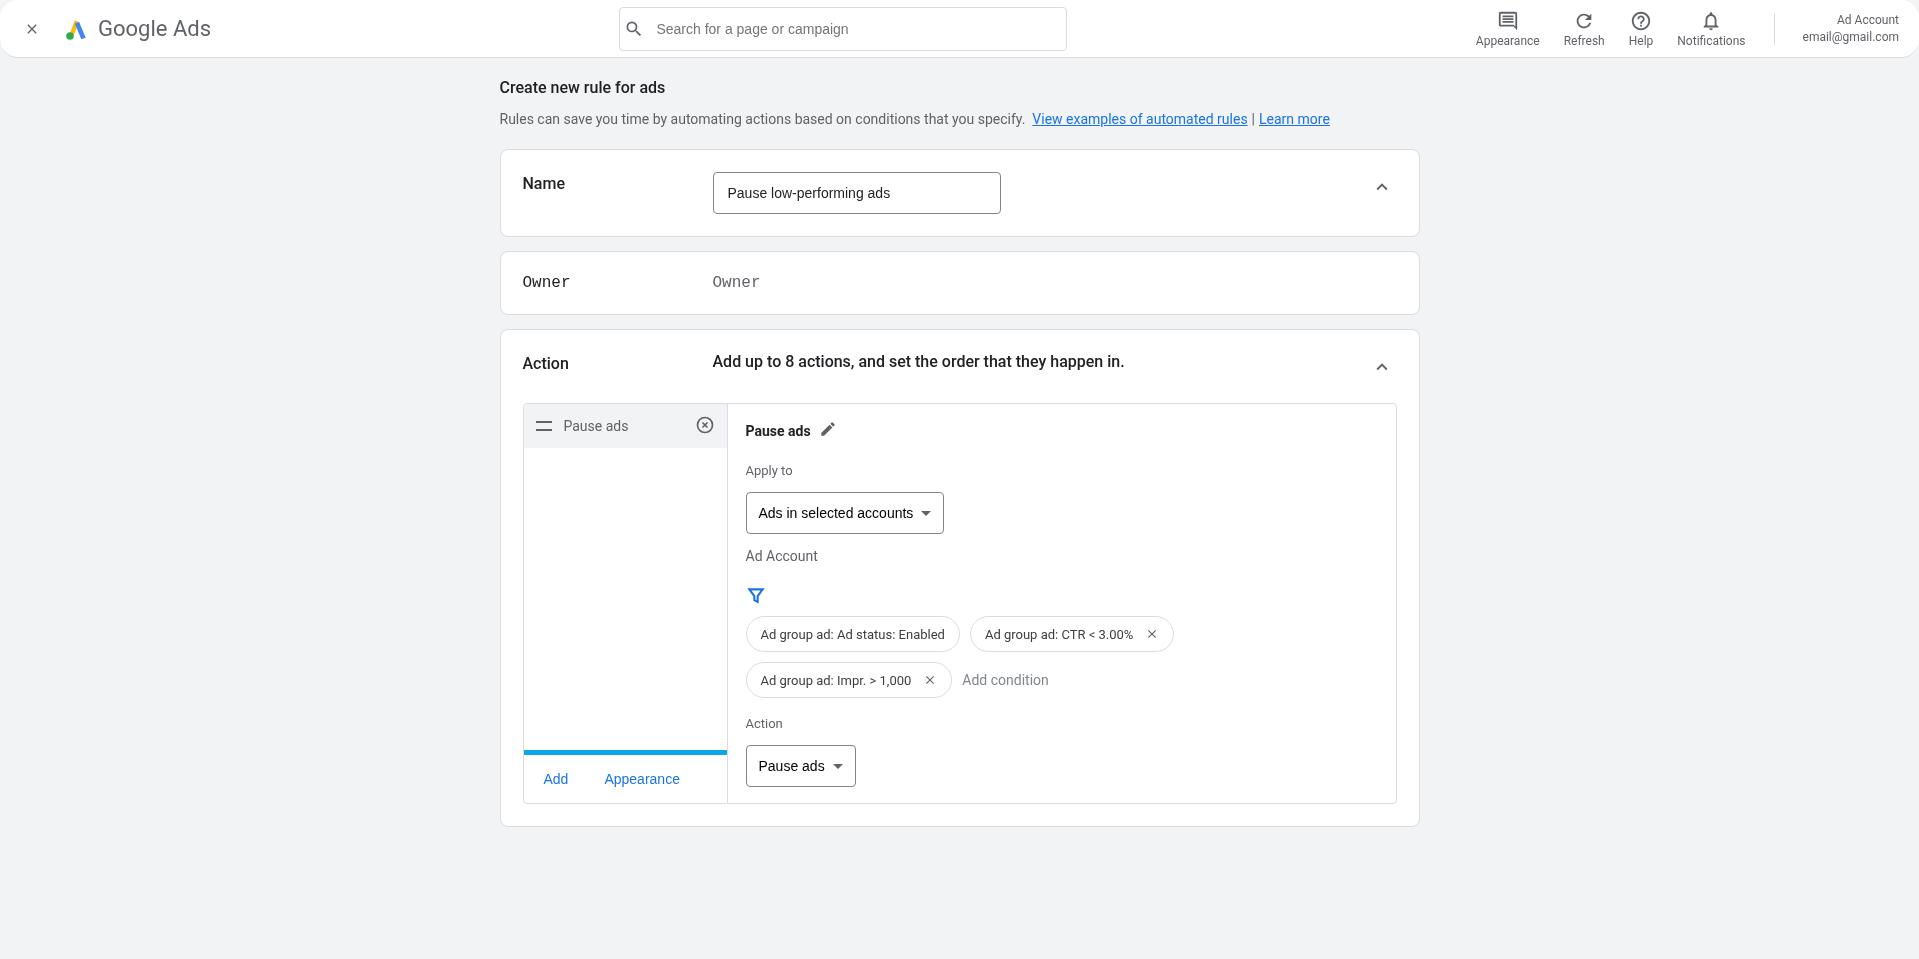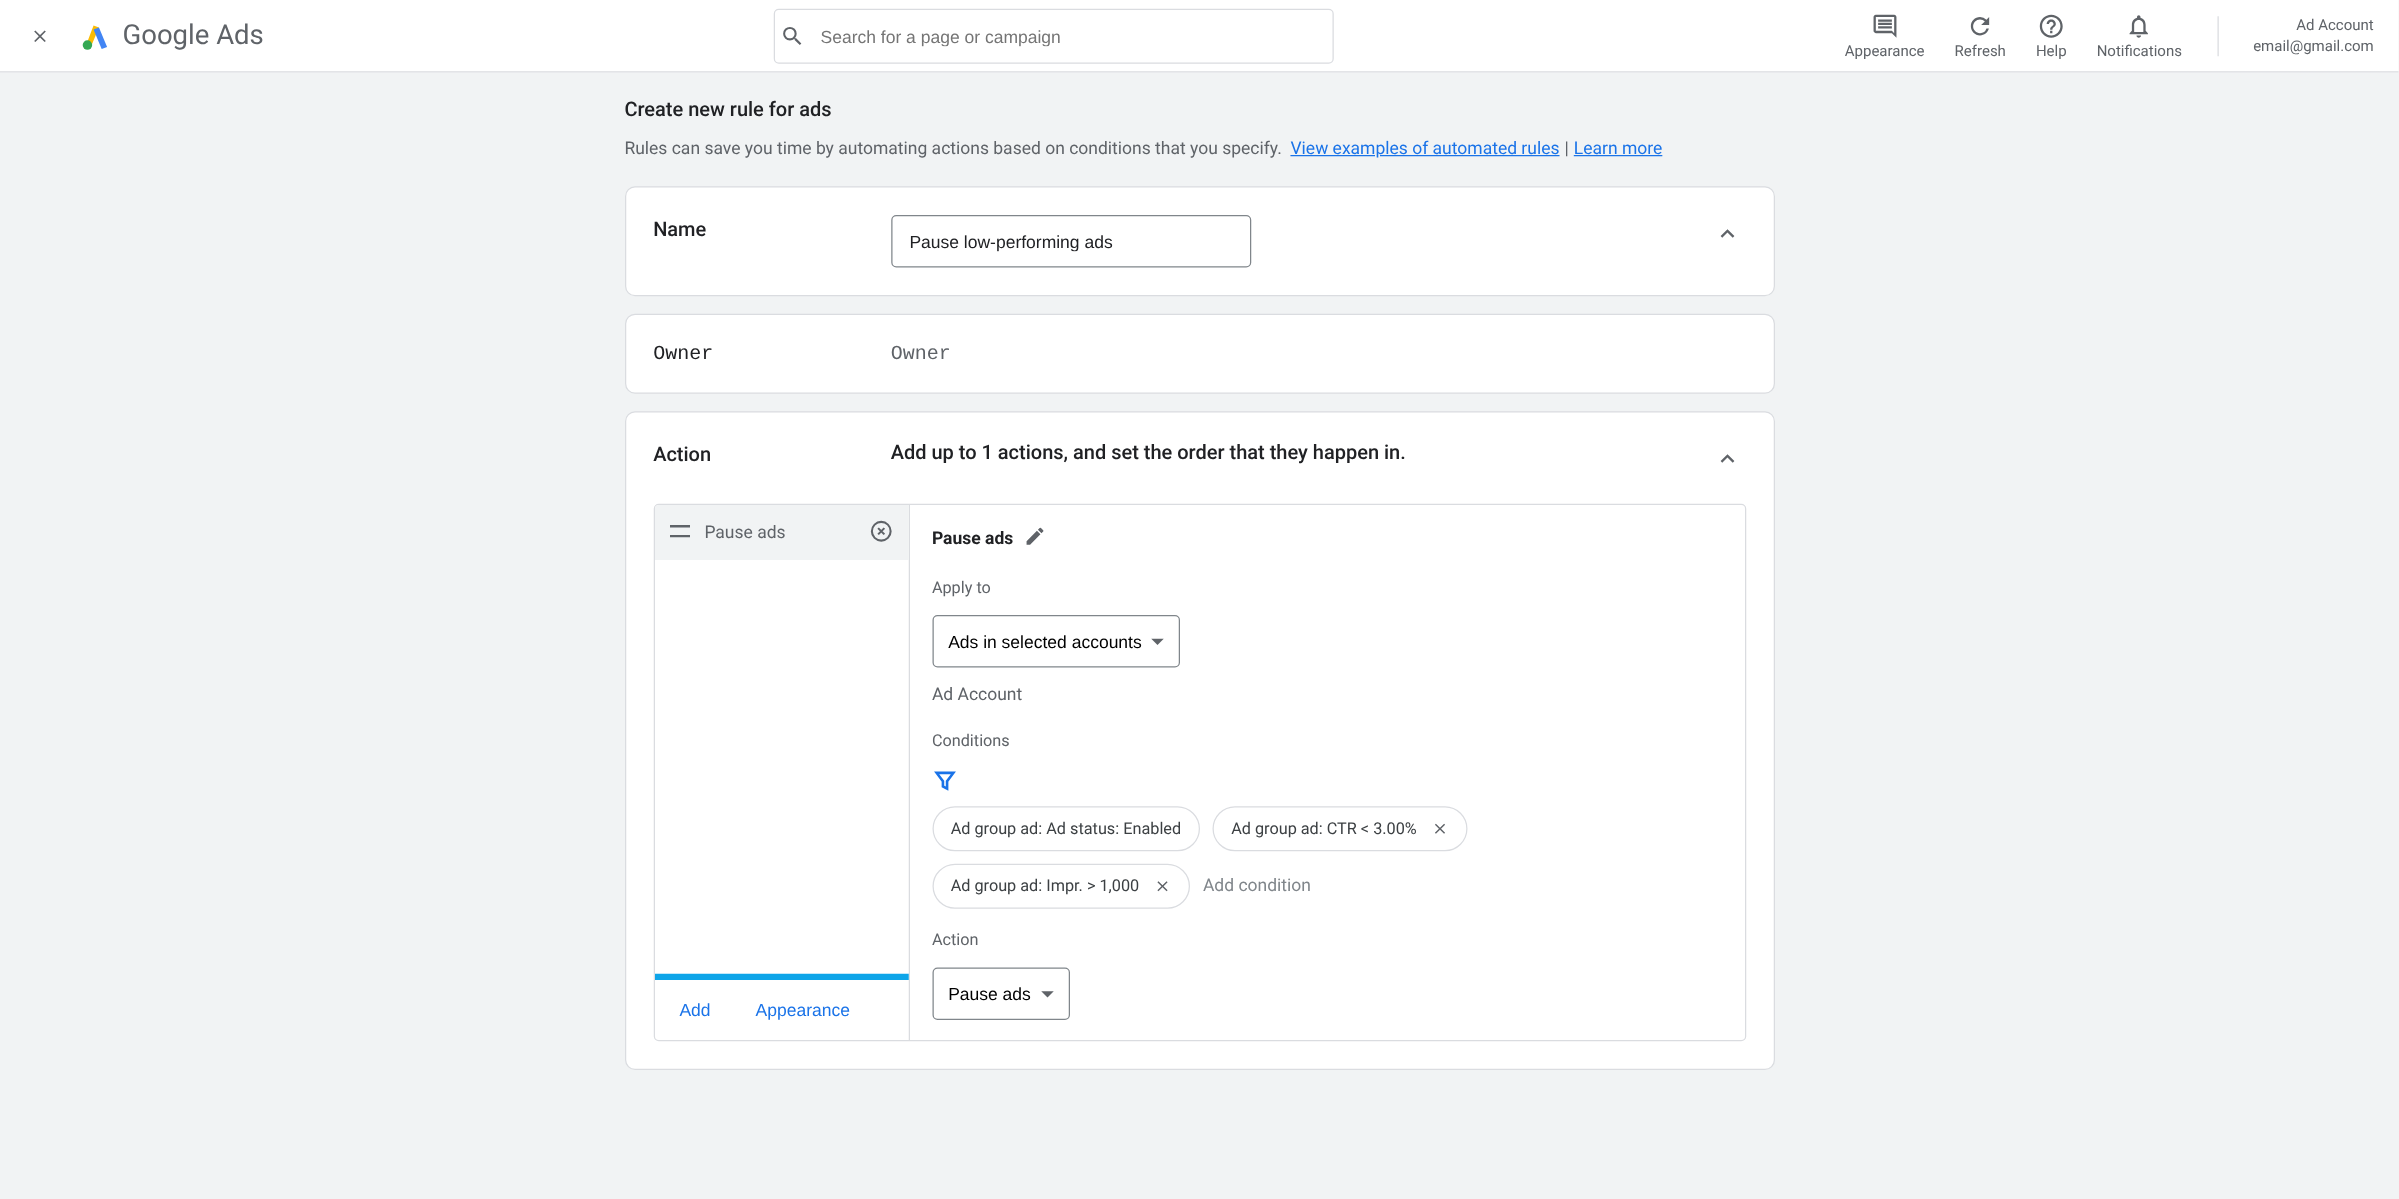--- a/index.html
+++ b/index.html
@@ -1,19 +1,19 @@
 <!DOCTYPE html>
 <html><head>
 <meta charset="utf-8">
 <style>
 * { box-sizing: border-box; margin: 0; padding: 0; }
 body { font-family: 'Google Sans', Roboto, Arial, sans-serif; background: #f1f3f4; color: #202124; font-size: 14px; }
 
 
-.header { background: #fff; border-bottom: 1px solid #dadce0; height: 58px; display: flex; align-items: center; padding: 0 20px; gap: 20px; }
+.header { background: #fff; border-bottom: 1px solid #dadce0; height: 58px; display: flex; align-items: center; padding: 0 20px; gap: 20px; border-radius: 18px; }
 .close-btn { background: none; border: none; cursor: pointer; display: flex; align-items: center; justify-content: center; color: #5f6368; padding: 4px; }
 .logo-wrap { display: flex; align-items: center; gap: 8px; }
 .logo-text { font-size: 22px; color: #5f6368; font-weight: 400; }
 .search-wrap { flex: 1; display: flex; justify-content: center; }
 .search-box { width: 448px; height: 44px; border: 1px solid #dadce0; border-radius: 4px; display: flex; align-items: center; padding: 0 4px; gap: 12px; }
 .search-input { border: none; outline: none; flex: 1; font-size: 14px; color: #202124; }
 .header-actions { display: flex; align-items: center; gap: 24px; }
 .header-action { display: flex; flex-direction: column; align-items: center; gap: 2px; cursor: pointer; color: #5f6368; font-size: 12px; }
 .header-action .icon-slot { height: 22px; display: flex; align-items: center; justify-content: center; }
 .divider-vert { width: 1px; height: 32px; background: #dadce0; margin: 0 4px; }
@@ -158,21 +158,21 @@
   <div class="card">
     <div class="card-row" style="align-items:center;font-family:Liberation Mono, monospace;">
       <div class="card-label" style="padding-top:0;">Owner</div>
       <div class="card-content owner-value">Owner</div>
     </div>
   </div>
 
   <div class="card action-card">
     <div class="card-row">
       <div class="card-label">Action</div>
-      <div class="card-content">Add up to 1 actions, and set the order that they happen in.</div>
+      <div class="card-content">Add up to 8 actions, and set the order that they happen in.</div>
       <button class="chevron-btn">
         <svg width="22" height="22" viewBox="0 0 24 24" fill="currentColor">
             <path d="M7.41 15.41 12 10.83l4.59 4.58L18 14l-6-6-6 6z"></path>
           </svg>
       </button>
     </div>
 
     <div class="action-body">
 
       <div class="action-list">
@@ -208,21 +208,20 @@
           </button>
         </div>
 
         <span class="section-label">Apply to</span>
         <button class="dropdown">
           <span>Ads in selected accounts</span>
           <span class="caret"></span>
         </button>
         <div class="subtext">Ad Account</div>
 
-        <span class="section-label">Conditions</span>
         <div class="conditions-indent">
           <span class="filter-icon">
             <svg width="20" height="20" viewBox="0 0 24 24" fill="none" stroke="#1a73e8" stroke-width="2.5">
                 <path d="M4 4h16L14 12v7l-4-2v-5L4 4z"></path>
               </svg>
           </span>
           <div class="chips-wrap">
             <span class="chip">
               <span>Ad group ad: Ad status: Enabled</span>
             </span>

